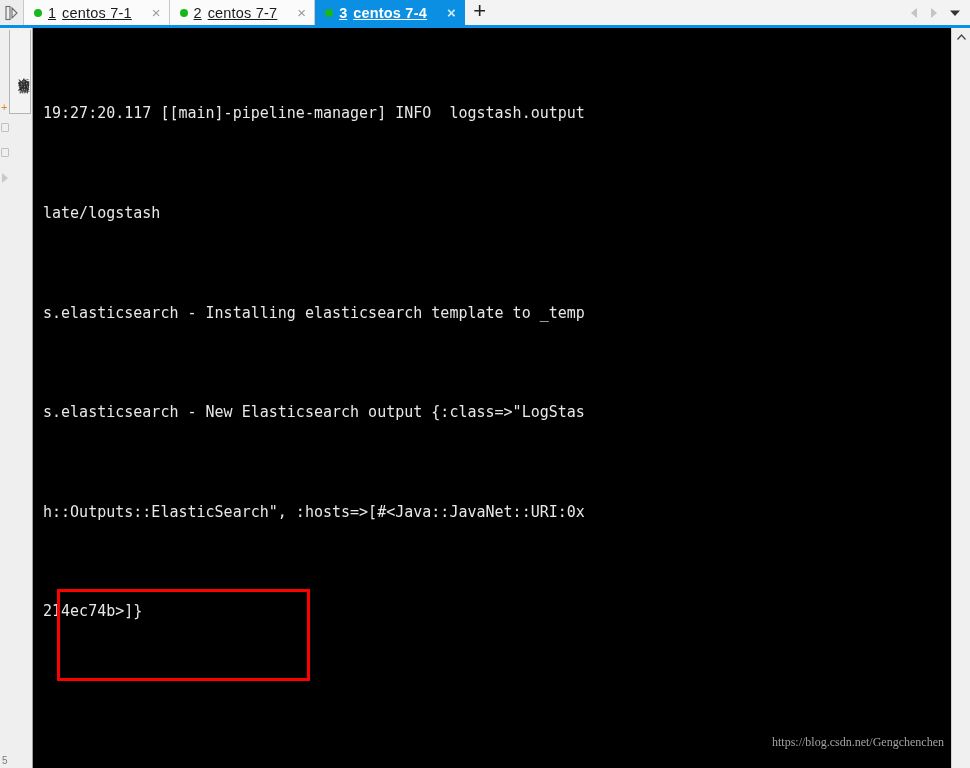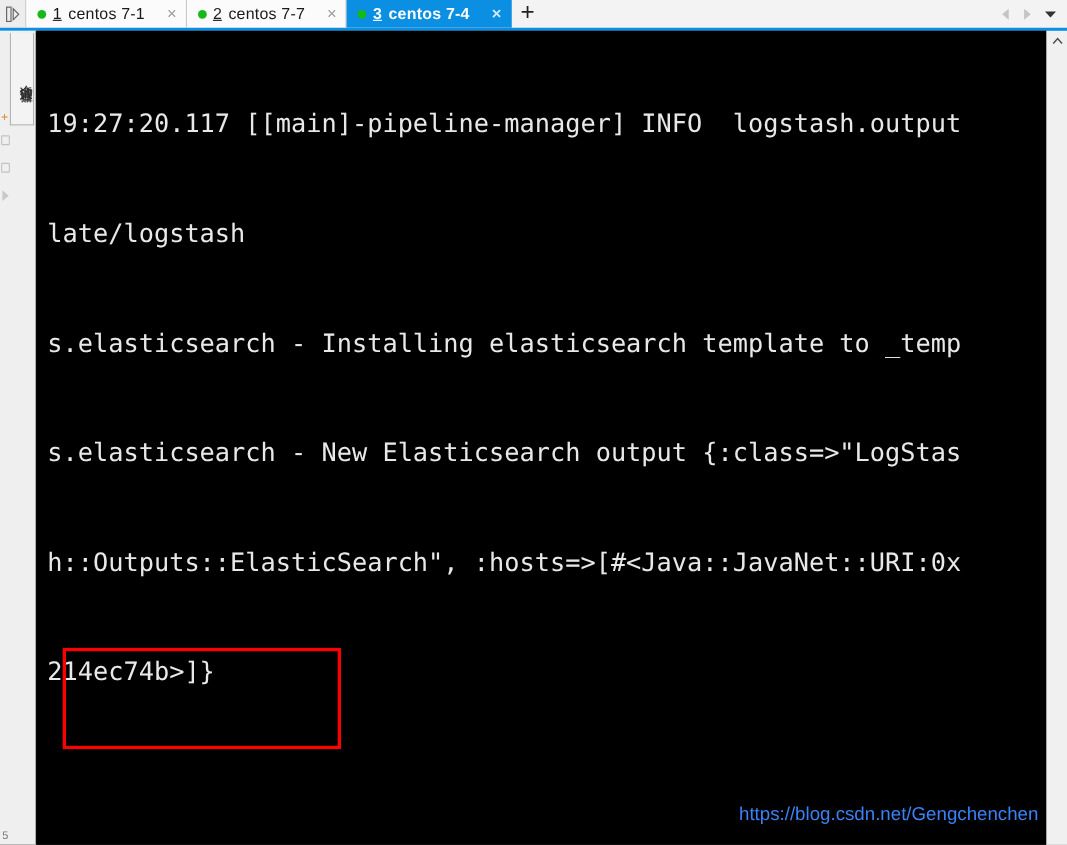--- a/index.html
+++ b/index.html
@@ -57,21 +57,21 @@
     font-weight: bold;
     border-right: 1px solid #0a8fe3;
   }
   .tab .dot {
     width: 8px; height: 8px;
     border-radius: 50%;
     background: #17b81a;
     flex: 0 0 auto;
   }
   .tab .tnum { text-decoration: underline; }
-  .tab .tlabel { letter-spacing: .2px; }
+  .tab .tlabel { letter-spacing: .2px; text-decoration: underline; }
   .tab .xclose {
     margin-left: 14px;
     font-size: 15px;
     color: #9a9a9a;
     line-height: 1;
   }
   .tab.active .xclose { color: #cfe9fb; }
 
   .tab-plus {
     display: flex;
@@ -173,50 +173,51 @@
     display: flex;
     min-width: 0;
     background: #000;
     position: relative;
   }
   .term {
     flex: 1 1 auto;
     background: #000000;
     color: #e8e8e8;
     font-family: "DejaVu Sans Mono", "Liberation Mono", monospace;
-    font-size: 23px;
+    font-size: 15px;
     line-height: 33.2px;
     padding: 3px 0 0 10px;
     overflow: hidden;
     white-space: pre;
     position: relative;
     letter-spacing: 0px;
+    border-radius: 17px;
   }
   .term .ln { display: block; height: 33.2px; }
 
   
   .redbox {
     position: absolute;
     left: 24px;
     top: 561px;
     width: 253px;
     height: 92px;
     border: 3px solid #ff0000;
     pointer-events: none;
     z-index: 5;
   }
 
   
   .watermark {
     position: absolute;
     right: 7px;
     bottom: 18px;
-    font-size: 17px;
-    color: #3b82f6;
-    font-family: Liberation Sans, sans-serif;
+    font-size: 12px;
+    color: #a3a3a3;
+    font-family: Liberation Serif, serif;
     z-index: 6;
     white-space: nowrap;
   }
 
   
   .scrollbar {
     width: 19px;
     min-width: 19px;
     background: #f0f0f0;
     border-left: 1px solid #d2d2d2;

